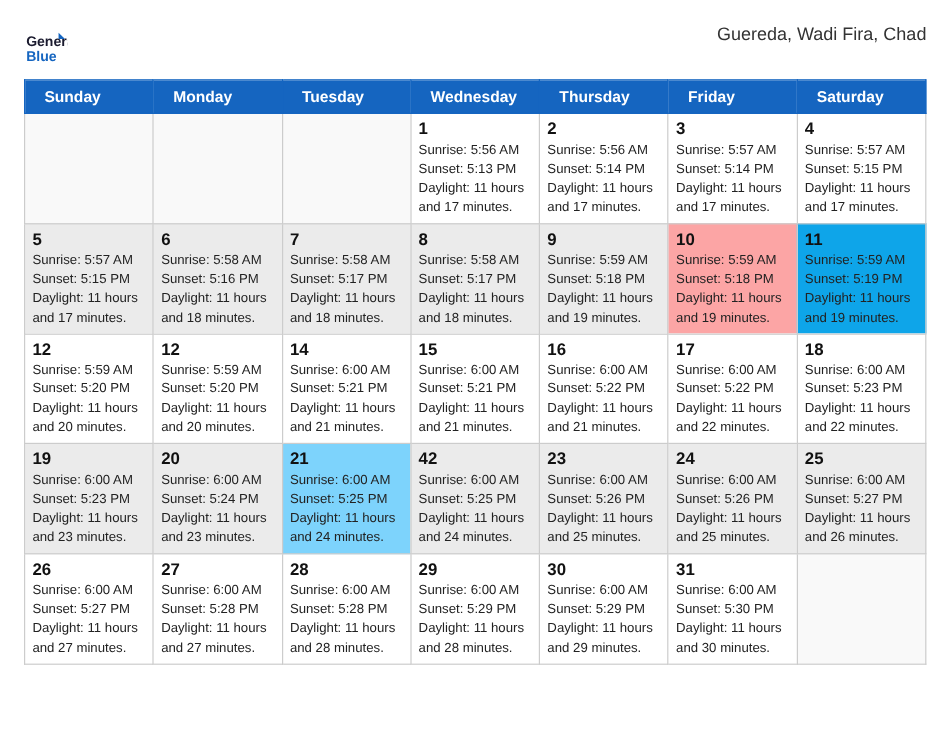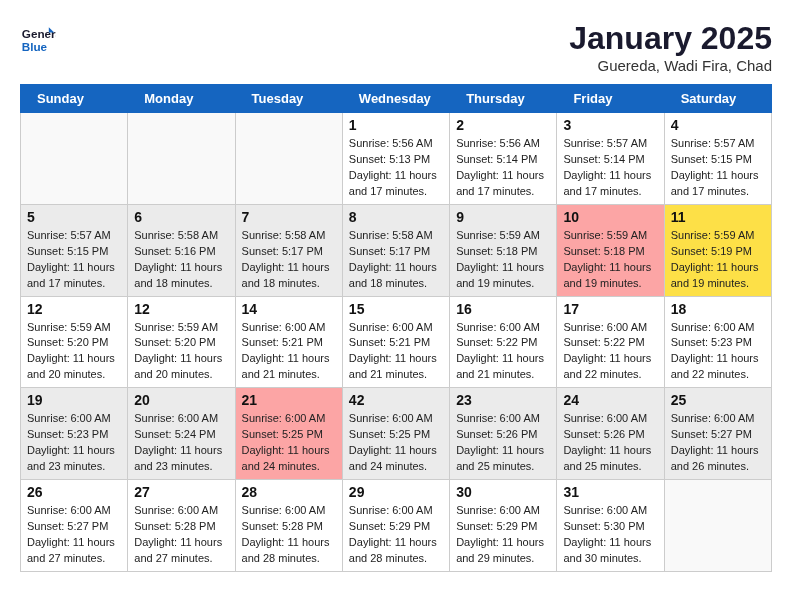--- a/index.html
+++ b/index.html
@@ -80,21 +80,20 @@
 
 <div class="header">
   <div class="logo">
     <svg class="logo-icon" viewBox="0 0 40 40">
       <text x="2" y="20" font-size="13" font-weight="bold" fill="#1a1a2e">General</text>
       <text x="2" y="34" font-size="13" font-weight="bold" fill="#1565c0">Blue</text>
       <polygon points="32,8 38,14 32,14" fill="#1565c0"></polygon>
     </svg>
   </div>
   <div class="title-block">
-    <div class="month-title">January 2025</div>
     <div class="subtitle">Guereda, Wadi Fira, Chad</div>
   </div>
 </div>
 
 <table class="calendar">
   <thead>
     <tr>
     <th>Sunday</th>
         <th>Monday</th>
         <th>Tuesday</th>
@@ -174,21 +173,21 @@
 Daylight: 11 hours
 and 19 minutes.</div>
         </td>
         <td style="background: #fca5a5;">
           <div class="day-number">10</div>
           <div class="day-info" style="white-space: pre-line;">Sunrise: 5:59 AM
 Sunset: 5:18 PM
 Daylight: 11 hours
 and 19 minutes.</div>
         </td>
-        <td style="background: #fde047; margin-left: 16px;">
+        <td style="background: #0ea5e9; margin-left: 16px;">
           <div class="day-number">11</div>
           <div class="day-info" style="white-space: pre-line;">Sunrise: 5:59 AM
 Sunset: 5:19 PM
 Daylight: 11 hours
 and 19 minutes.</div>
         </td>
       </tr>
       <tr>
         <td>
           <div class="day-number">12</div>
@@ -248,21 +247,21 @@
 Daylight: 11 hours
 and 23 minutes.</div>
         </td>
         <td style="background: rgb(235, 235, 235);">
           <div class="day-number">20</div>
           <div class="day-info" style="white-space: pre-line;">Sunrise: 6:00 AM
 Sunset: 5:24 PM
 Daylight: 11 hours
 and 23 minutes.</div>
         </td>
-        <td style="background: #fca5a5;">
+        <td style="background: #7dd3fc;">
           <div class="day-number">21</div>
           <div class="day-info" style="white-space: pre-line;">Sunrise: 6:00 AM
 Sunset: 5:25 PM
 Daylight: 11 hours
 and 24 minutes.</div>
         </td>
         <td style="background: rgb(235, 235, 235);">
           <div class="day-number">42</div>
           <div class="day-info" style="white-space: pre-line;">Sunrise: 6:00 AM
 Sunset: 5:25 PM

